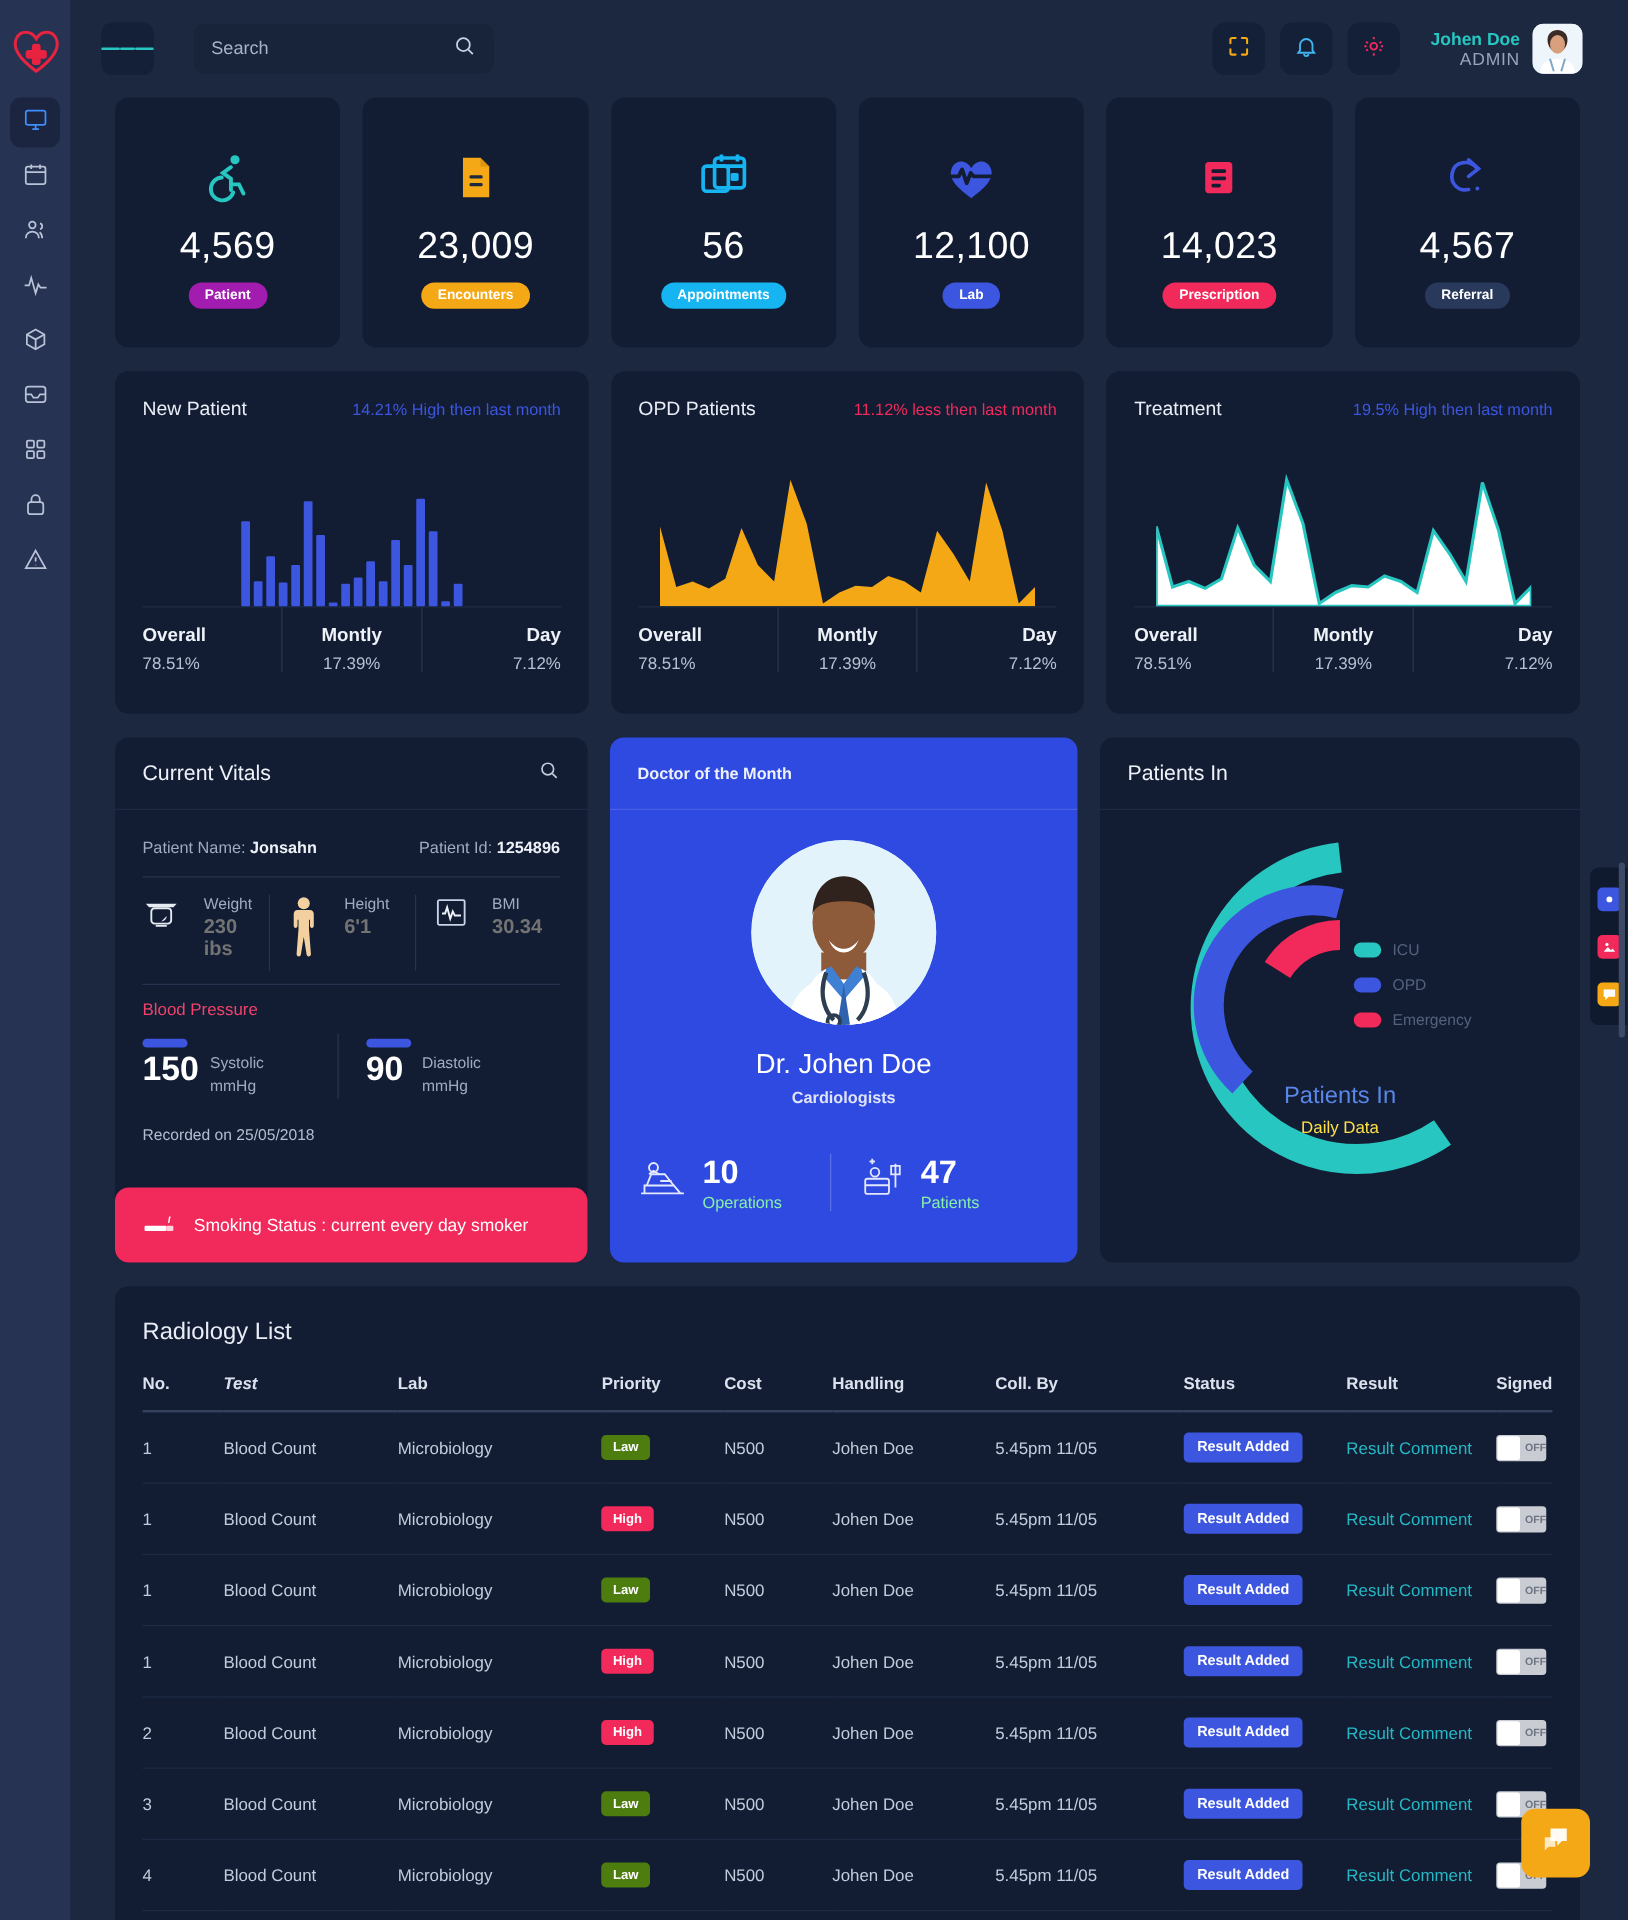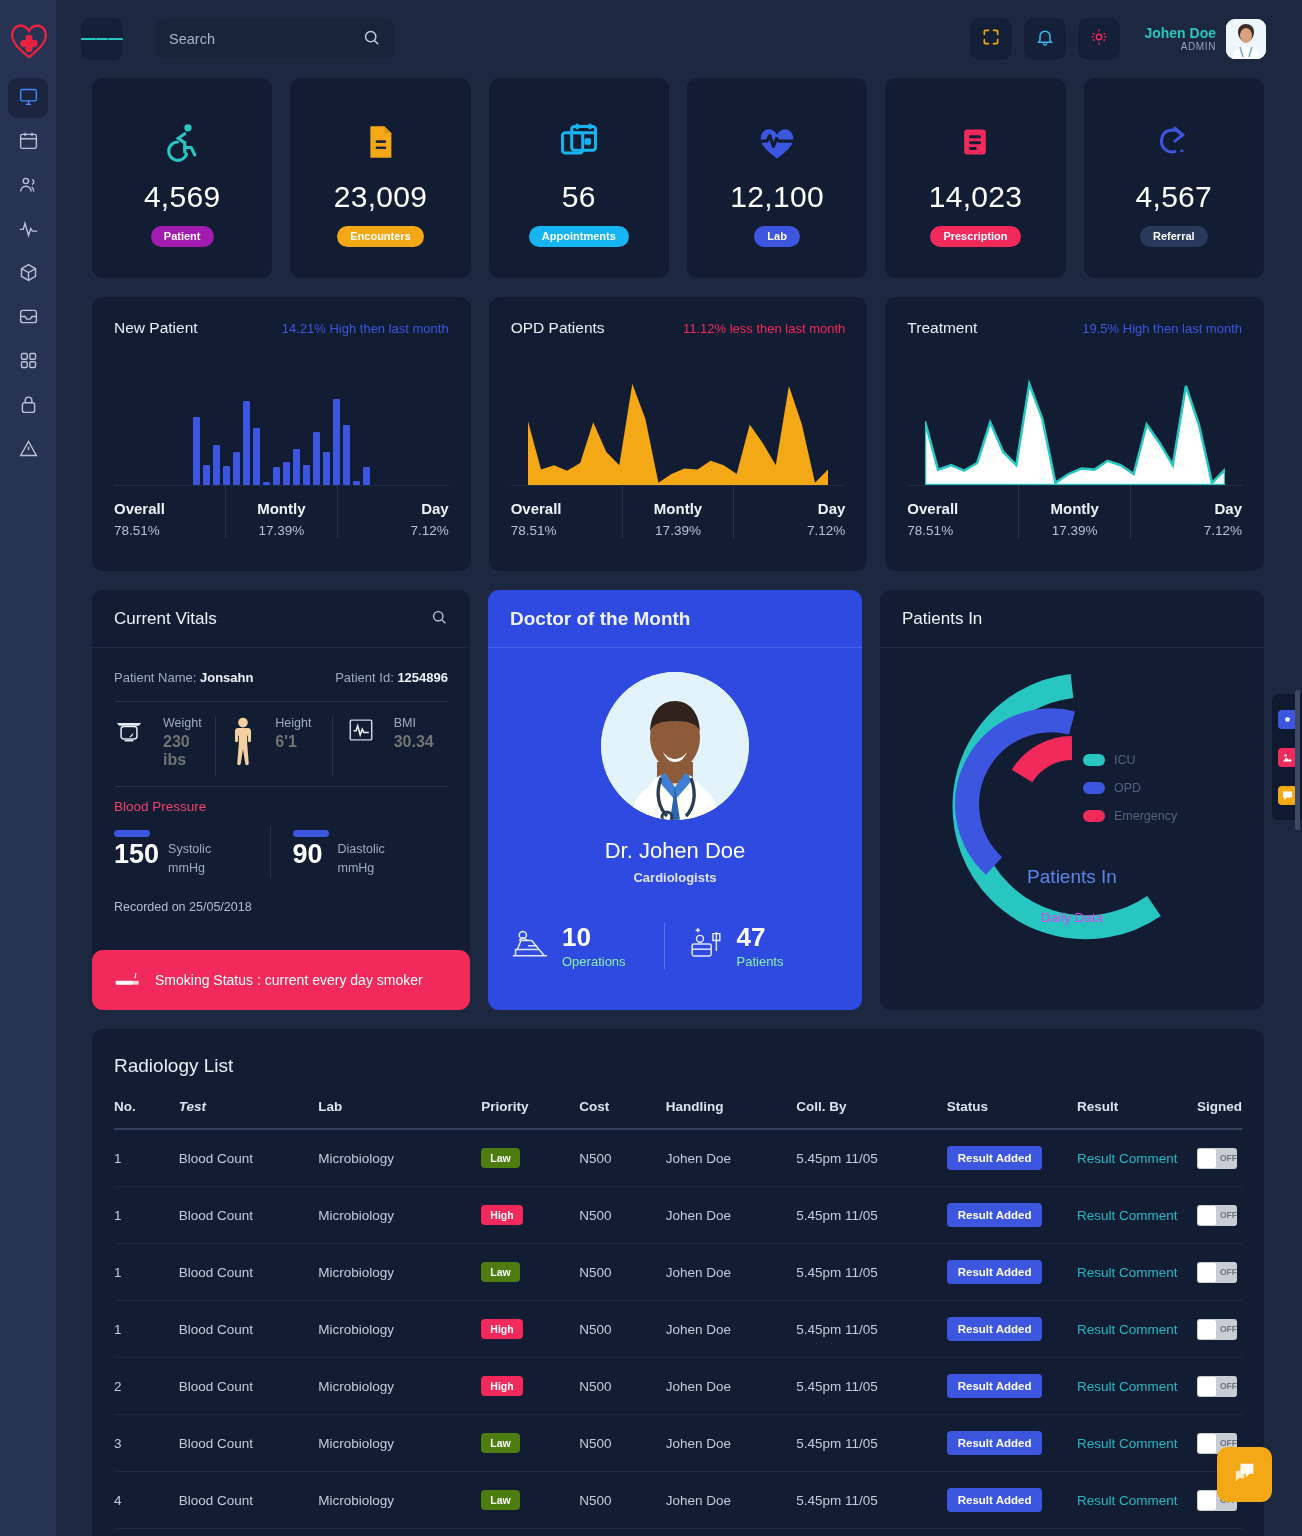--- a/index.html
+++ b/index.html
@@ -55,21 +55,21 @@
   }
   .searchbox input::placeholder { color: #a7b3c8; }
   .header-right { margin-left: auto; display: flex; align-items: center; gap: 12px; }
   .hicon {
     width: 42px; height: 42px; border-radius: 10px; background: #132038;
     display: flex; align-items: center; justify-content: center; cursor: pointer;
   }
   .user-block { display: flex; align-items: center; gap: 10px; margin-left: 12px; cursor: pointer; }
   .user-text { text-align: right; line-height: 1.15; }
   .user-name { color: #28c6c0; font-size: 14px; font-weight: bold; }
-  .user-role { color: #98a4bb; font-size: 10px; letter-spacing: .6px; }
+  .user-role { color: #98a4bb; font-size: 14px; letter-spacing: .6px; }
   .avatar {
     width: 40px; height: 40px; border-radius: 9px; overflow: hidden;
     background: #eaf3fb; position: relative; flex: none;
   }
 
   
   .content { padding: 0 38px 0 36px; }
 
   
   .stats { display: flex; gap: 18px; }
@@ -133,40 +133,40 @@
   .rec-on { color: #b3bdd0; font-size: 12.5px; margin-top: 22px; }
   .smoke {
     margin: 16px -22px 0; height: 60px; background: #f2295b;
     border-radius: 11px; display: flex; align-items: center; gap: 13px; padding: 0 22px;
     color: #fff; font-size: 14px;
   }
 
   
   .doctor { flex: 0 0 374px; height: 420px; background: #2f4ae0; border-radius: 11px; overflow: hidden; }
   .doctor .card-head { border-bottom: 1px solid #4760e6; }
-  .doctor .card-head h3 { font-weight: bold; font-size: 19px; }
+  .doctor .card-head h3 { font-weight: bold; font-size: 13px; }
   .doc-body { padding: 24px 22px 0; display: flex; flex-direction: column; align-items: center; }
   .doc-photo {
     width: 148px; height: 148px; border-radius: 50%; background: #dff1fb;
     position: relative; overflow: hidden;
   }
   .doc-name { color: #fff; font-size: 22px; margin-top: 18px; }
   .doc-spec { color: #dfe4fb; font-size: 13px; margin-top: 6px; font-weight: bold; }
   .doc-stats { display: flex; width: 100%; margin-top: 38px; }
   .doc-stat { flex: 1; display: flex; align-items: center; gap: 12px; }
   .doc-stat + .doc-stat { border-left: 1px solid #5a70ea; padding-left: 22px; }
   .doc-num { color: #fff; font-size: 26px; font-weight: bold; line-height: 1.1; }
   .doc-lbl { color: #86efac; font-size: 13px; margin-top: 2px; }
 
   
   .patients { flex: 1; height: 420px; }
   .pi-body { position: relative; height: 362px; }
   .pi-center { position: absolute; left: 0; right: 0; top: 218px; text-align: center; }
   .pi-center .t1 { color: #5a86e8; font-size: 19px; }
-  .pi-center .t2 { color: #d946ef; font-size: 13.5px; margin-top: 22px; }
+  .pi-center .t2 { color: #fde047; font-size: 13.5px; margin-top: 6px; }
   .pi-legend { position: absolute; left: 203px; top: 105px; }
   .pi-legend div { display: flex; align-items: center; gap: 9px; margin-bottom: 14px; }
   .pi-legend i { width: 22px; height: 12px; border-radius: 6px; display: block; }
   .pi-legend span { color: #53617d; font-size: 12.5px; }
 
   
   .table-card { margin-top: 19px; background: #121d33; border-radius: 11px; padding: 26px 22px 20px; min-height: 470px; }
   .table-title { color: #e9edf5; font-size: 19px; margin-bottom: 22px; }
   table { width: 100%; border-collapse: collapse; }
   th {

